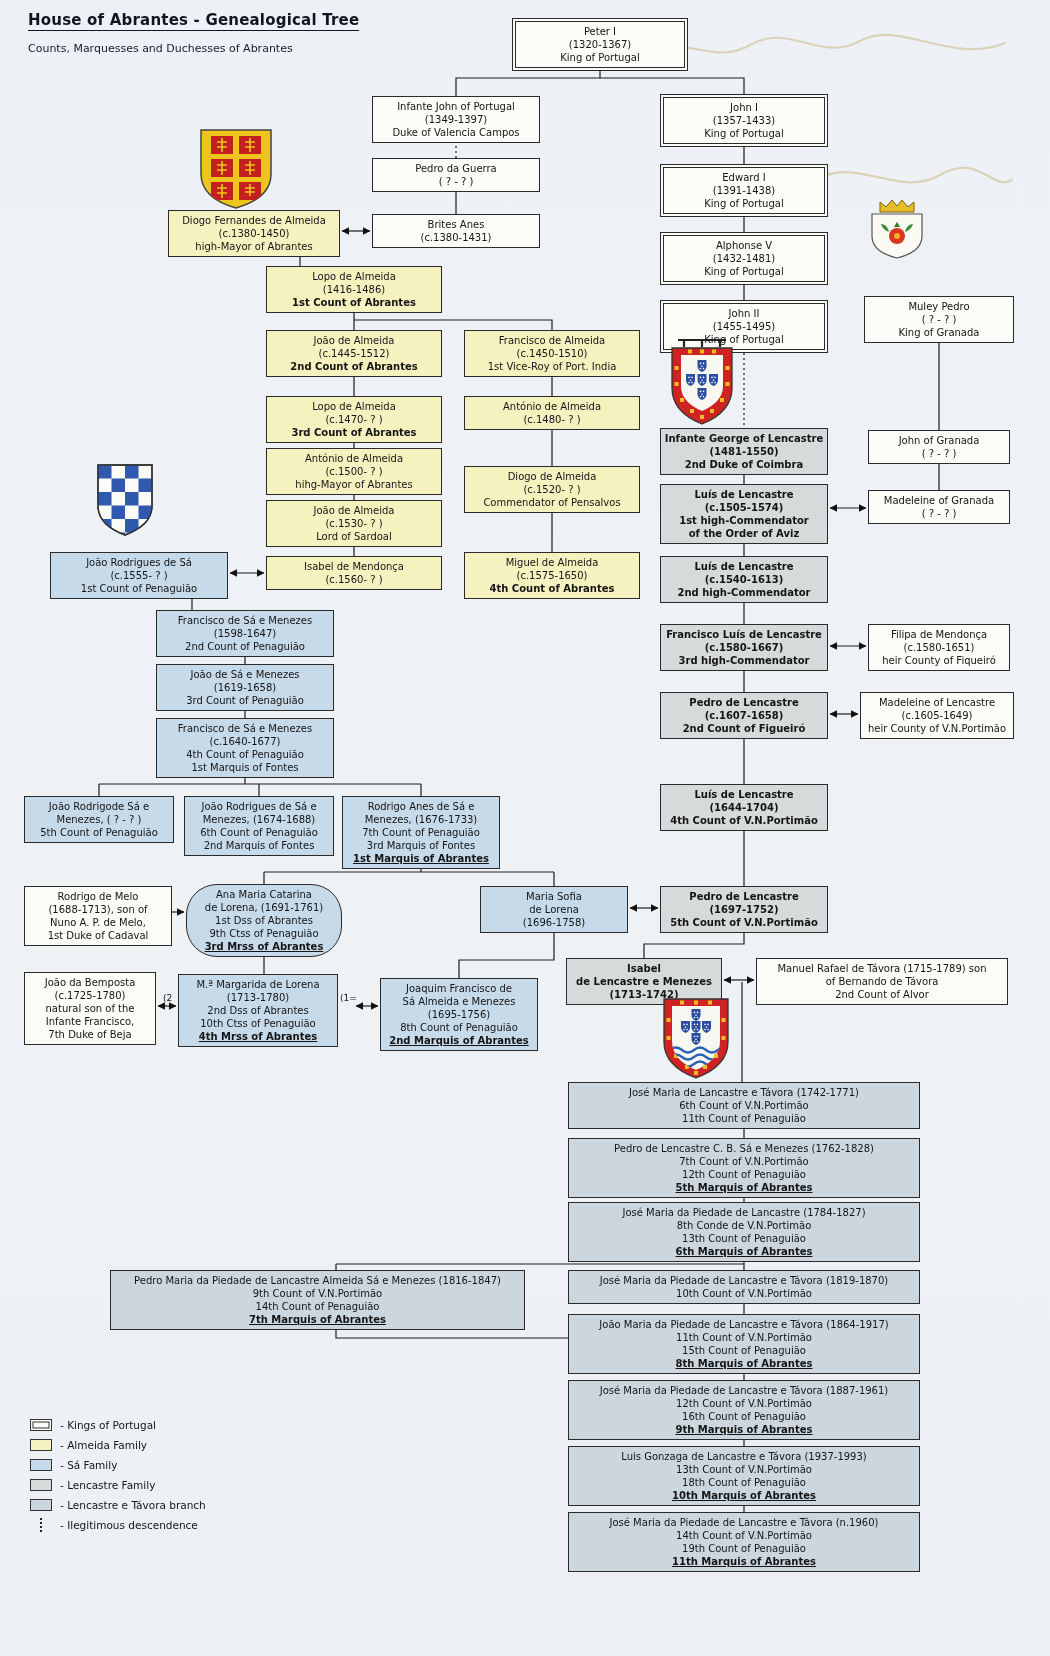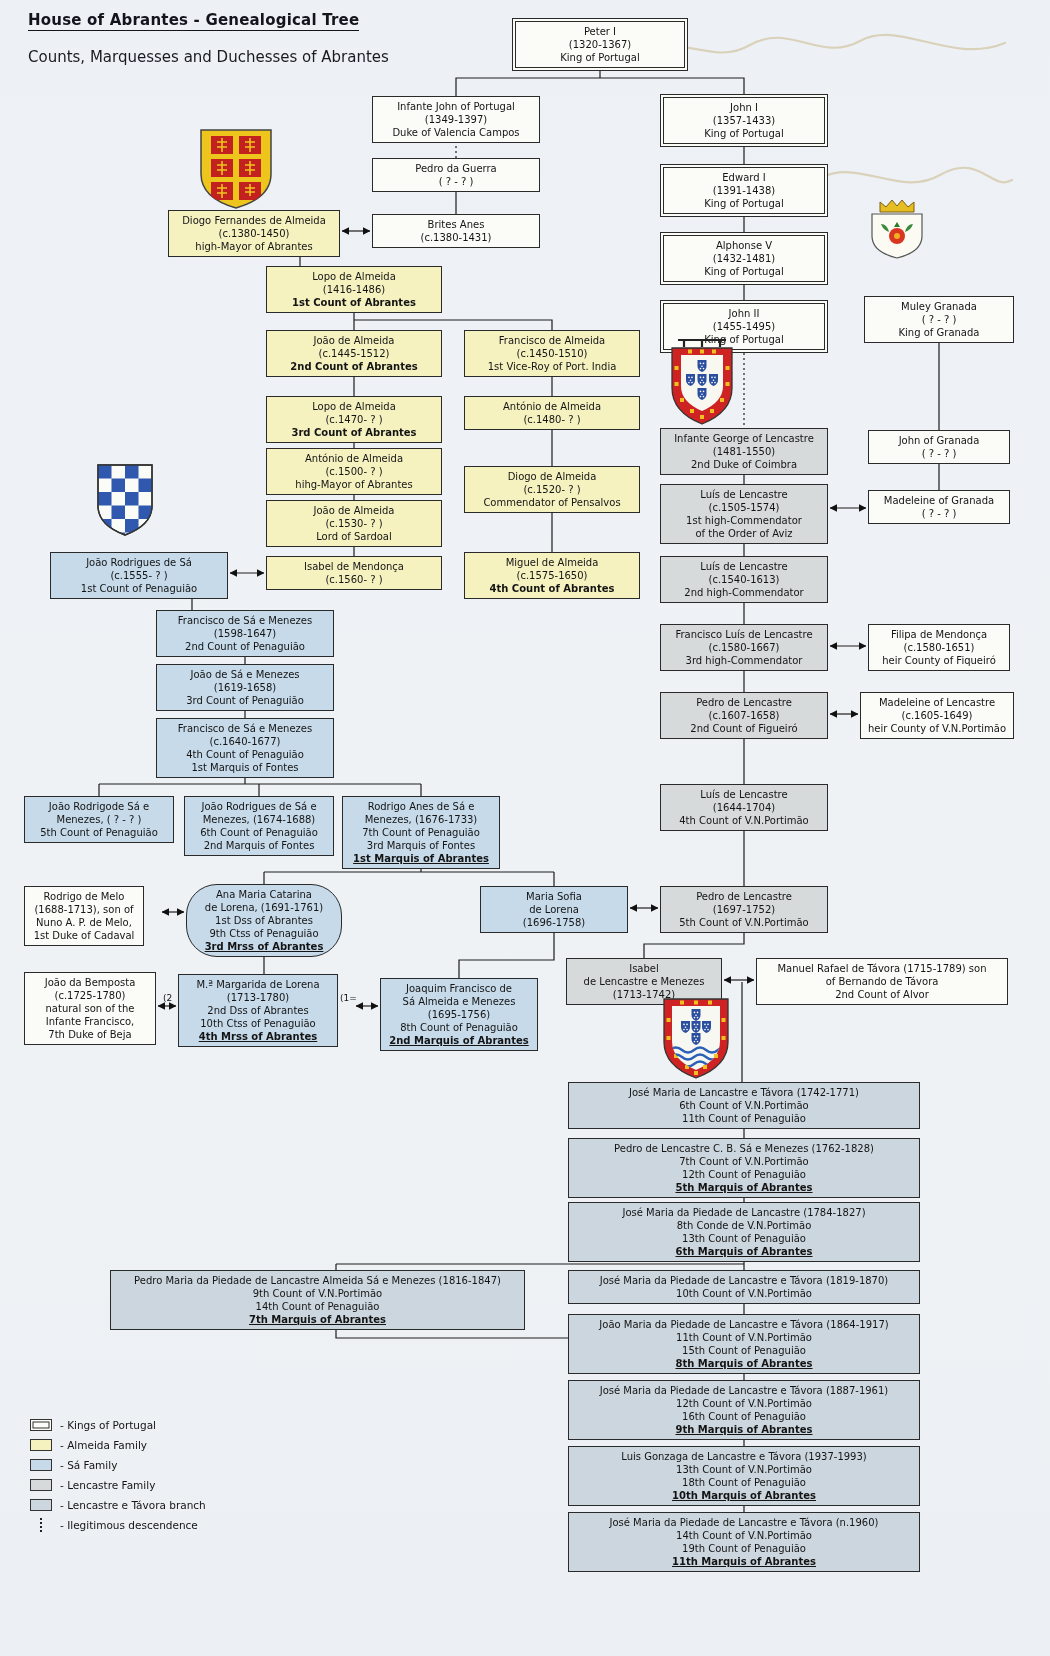--- a/index.html
+++ b/index.html
@@ -3,37 +3,37 @@
 <meta charset="utf-8">
 <style>
   html,body{margin:0;padding:0;}
   .page{
     position:relative;width:1050px;height:1656px;overflow:hidden;
     background:linear-gradient(180deg,#edf1f6 0%,#eff2f5 55%,#ecf0f4 100%);
     font-family:"DejaVu Sans","Liberation Sans",sans-serif;color:#141414;
   }
   .header{position:absolute;left:28px;top:10px;z-index:4;}
   .title{font-size:15px;font-weight:bold;color:#14141c;display:inline-block;border-bottom:1.6px solid #14141c;padding-bottom:1px;letter-spacing:.2px;}
-  .subtitle{font-size:15px;margin-top:17px;color:#1a1a22;}
+  .subtitle{font-size:11px;margin-top:11px;color:#1a1a22;}
   .layer{position:absolute;inset:0;}
   svg.edges{position:absolute;left:0;top:0;z-index:1;}
   .edge{fill:none;stroke:#1c1c1c;stroke-width:1.2px;}
   .edge.dash{stroke-dasharray:2,3;}
   .node{
     position:absolute;box-sizing:border-box;z-index:2;
     border:1px solid #2a2a2a;text-align:center;
     font-size:10px;line-height:13px;padding:3px 2px;
   }
   .node .b{font-weight:bold;}
   .node .bu{font-weight:bold;text-decoration:underline;}
   .king{background:#fbfbf7;box-shadow:inset 0 0 0 2px #fbfbf7, inset 0 0 0 3px #2a2a2a;padding:6px 3px;}
   .w{background:#fbfbf7;}
   .al{background:#f5f2c0;}
   .sa{background:#c6daea;}
-  .le{background:#d6dadb;}
+  .le{background:#d6dadb;font-weight:bold;}
   .ta{background:#cbd6de;}
   .edge-label{position:absolute;z-index:3;font-size:9px;color:#111;}
   .shield{position:absolute;z-index:3;}
   .legend{position:absolute;left:30px;top:1418px;z-index:4;}
   .lrow{display:flex;align-items:center;gap:8px;height:13px;margin-bottom:7px;font-size:10.5px;}
   .sw{display:inline-block;width:22px;height:12px;border:1px solid #333;background:#fbfbf7;box-sizing:border-box;}
   .sw.kingsw{box-shadow:inset 0 0 0 1.5px #fbfbf7, inset 0 0 0 2.5px #333;}
   .sw.alsw{background:#f5f2c0;}
   .sw.sasw{background:#c6daea;}
   .sw.lesw{background:#d6dadb;}
@@ -174,21 +174,21 @@
         <div>Lopo de Almeida</div>
         <div>(1416-1486)</div>
         <div class="b">1st Count of Abrantes</div>
       </div>
       <div class="node king" style="left: 660px; top: 300px; width: 168px;">
         <div>John II</div>
         <div>(1455-1495)</div>
         <div>King of Portugal</div>
       </div>
       <div class="node w" style="left: 864px; top: 296px; width: 150px;">
-        <div>Muley Granada</div>
+        <div>Muley Pedro</div>
         <div>( ? - ? )</div>
         <div>King of Granada</div>
       </div>
       <div class="node al" style="left: 266px; top: 330px; width: 176px;">
         <div>João de Almeida</div>
         <div>(c.1445-1512)</div>
         <div class="b">2nd Count of Abrantes</div>
       </div>
       <div class="node al" style="left: 464px; top: 330px; width: 176px;">
         <div>Francisco de Almeida</div>
@@ -309,21 +309,21 @@
         <div>6th Count of Penaguião</div>
         <div>2nd Marquis of Fontes</div>
       </div>
       <div class="node sa" style="left: 342px; top: 796px; width: 158px;">
         <div>Rodrigo Anes de Sá e</div>
         <div>Menezes, (1676-1733)</div>
         <div>7th Count of Penaguião</div>
         <div>3rd Marquis of Fontes</div>
         <div class="bu">1st Marquis of Abrantes</div>
       </div>
-      <div class="node w" style="left: 24px; top: 886px; width: 120px;">
+      <div class="node w" style="left: 24px; top: 886px; width: 148px;">
         <div>Rodrigo de Melo</div>
         <div>(1688-1713), son of</div>
         <div>Nuno A. P. de Melo,</div>
         <div>1st Duke of Cadaval</div>
       </div>
       <div class="node sa" style="left: 186px; top: 884px; width: 156px; border-radius: 31px;">
         <div>Ana Maria Catarina</div>
         <div>de Lorena, (1691-1761)</div>
         <div>1st Dss of Abrantes</div>
         <div>9th Ctss of Penaguião</div>

